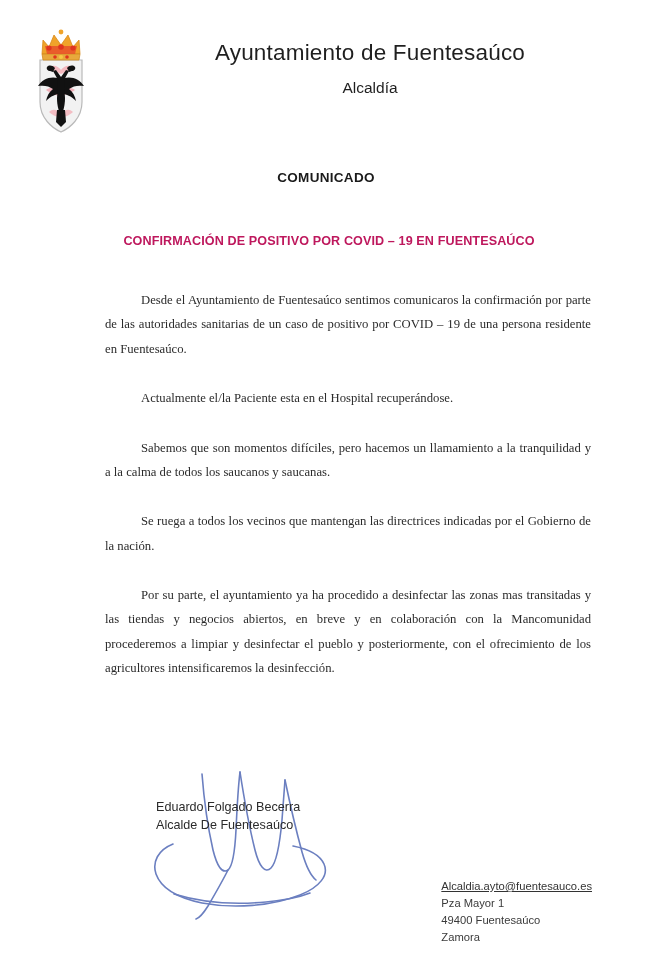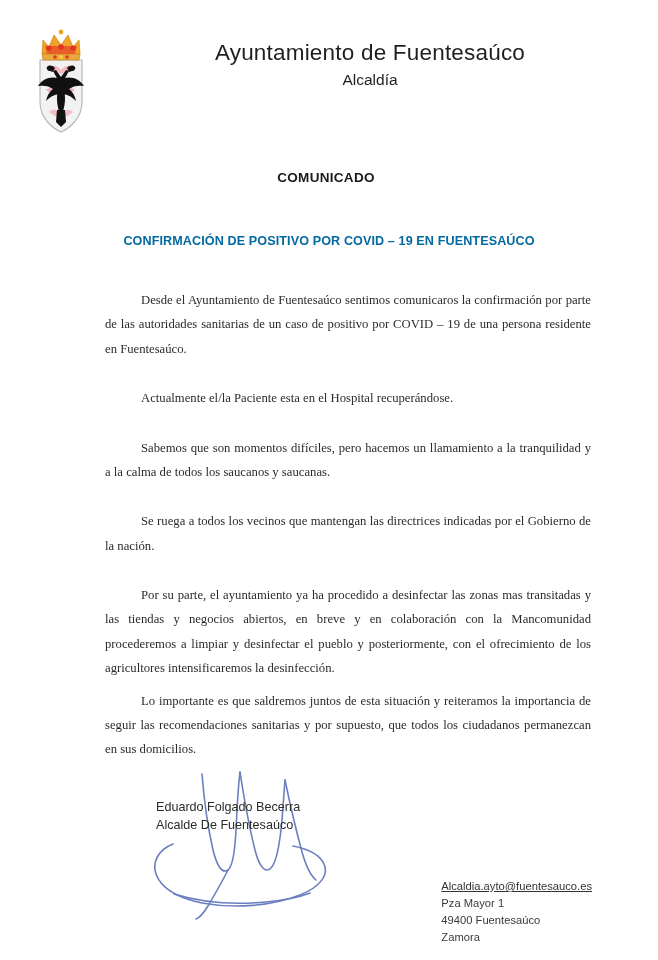--- a/index.html
+++ b/index.html
@@ -43,21 +43,21 @@
     font-weight: 400;
     letter-spacing: 0.2px;
     color: #1f1f1f;
     line-height: 1.18;
     white-space: nowrap;
   }
   .org-sub {
     font-size: 15.5px;
     font-weight: 400;
     color: #1f1f1f;
-    margin-top: 4px;
+    margin-top: 12px;
   }
 
   
   .heading-main {
     position: absolute;
     left: 0;
     top: 170px;
     width: 652px;
     text-align: center;
     font-size: 13.5px;
@@ -67,21 +67,21 @@
   }
   .heading-sub {
     position: absolute;
     left: 0;
     top: 234px;
     width: 658px;
     text-align: center;
     font-size: 12.6px;
     font-weight: bold;
     letter-spacing: 0.1px;
-    color: #0369a1;
+    color: #be185d;
   }
 
   
   .body-block {
     position: absolute;
     left: 105px;
     top: 288px;
     width: 486px;
   }
   .para {
@@ -197,21 +197,20 @@
 <div class="heading-main">COMUNICADO</div>
 
 <div class="heading-sub">CONFIRMACIÓN DE POSITIVO POR COVID – 19 EN FUENTESAÚCO</div>
 
 <div class="body-block">
   <p class="para">Desde el Ayuntamiento de Fuentesaúco sentimos comunicaros la confirmación por parte de las autoridades sanitarias de un caso de positivo por COVID – 19 de una persona residente en Fuentesaúco.</p>
   <p class="para">Actualmente el/la Paciente esta en el Hospital recuperándose.</p>
   <p class="para">Sabemos que son momentos difíciles, pero hacemos un llamamiento a la tranquilidad y a la calma de todos los saucanos y saucanas.</p>
   <p class="para">Se ruega a todos los vecinos que mantengan las directrices indicadas por el Gobierno de la nación.</p>
   <p class="para tight">Por su parte, el ayuntamiento ya ha procedido a desinfectar las zonas mas transitadas y las tiendas y negocios abiertos, en breve y en colaboración con la Mancomunidad procederemos a limpiar y desinfectar el pueblo y posteriormente, con el ofrecimiento de los agricultores intensificaremos la desinfección.</p>
-  <p class="para">Lo importante es que saldremos juntos de esta situación y reiteramos la importancia de seguir las recomendaciones sanitarias y por supuesto, que todos los ciudadanos permanezcan en sus domicilios.</p>
 </div>
 
 <div class="sign-mark">
   <svg viewBox="0 0 230 150" width="230" height="150">
     <g fill="none" stroke="#6b7fc0" stroke-width="1.6" stroke-linecap="round" stroke-linejoin="round">
       <path d="M72 4 C74 30 78 58 83 80 C87 96 92 104 98 100 C103 96 105 80 106 60 C107 38 108 18 110 2"></path>
       <path d="M110 2 C114 28 119 56 125 80 C129 96 135 104 141 98 C147 92 150 72 152 50 C153 36 154 22 155 10"></path>
       <path d="M155 10 C160 34 166 60 172 82 C176 96 181 106 186 110"></path>
       <path d="M43 74 C28 80 22 92 26 104 C31 118 48 128 72 133 C104 139 142 136 170 125 C190 117 199 105 194 94 C190 85 178 79 163 76"></path>
       <path d="M98 100 C92 112 85 124 78 136 C73 144 69 148 66 149"></path>

